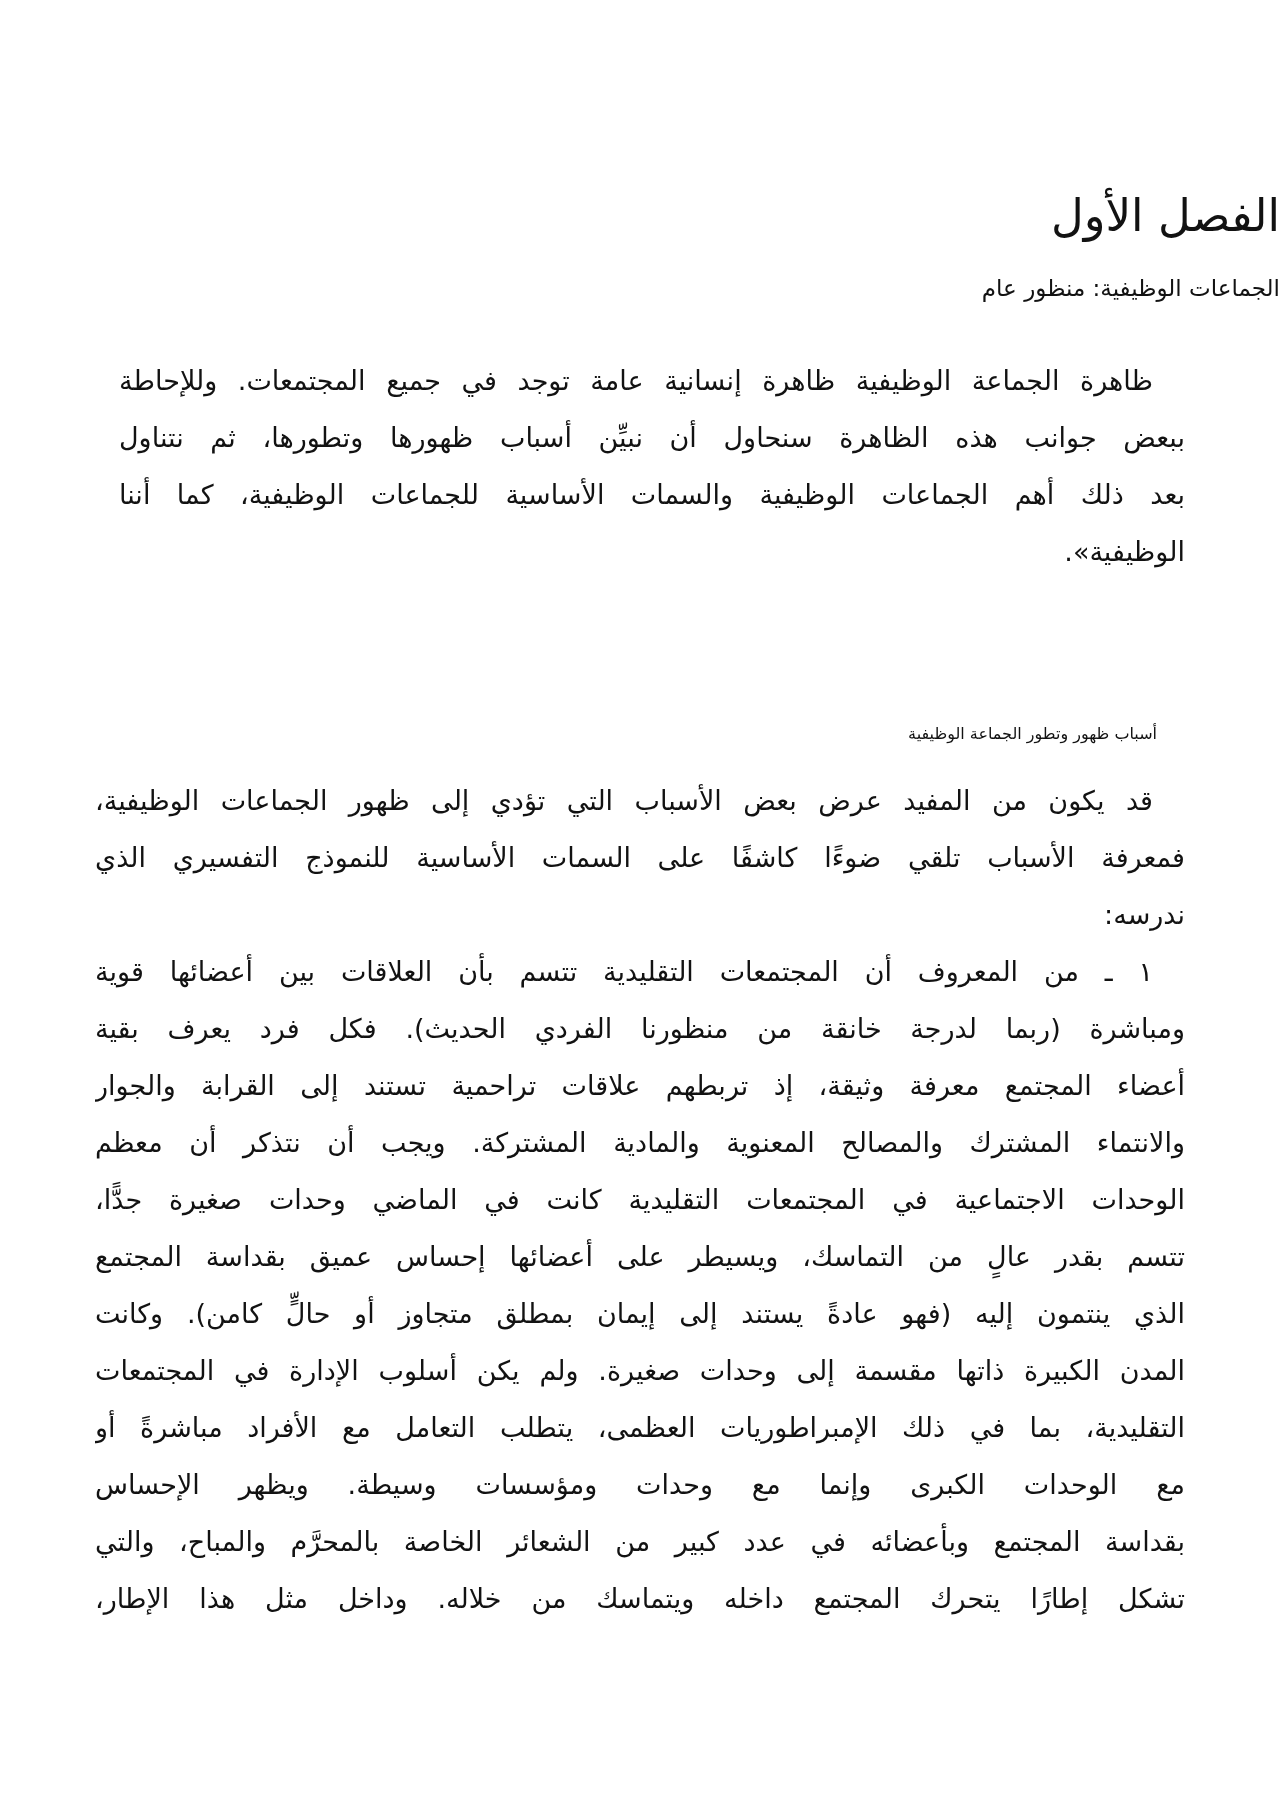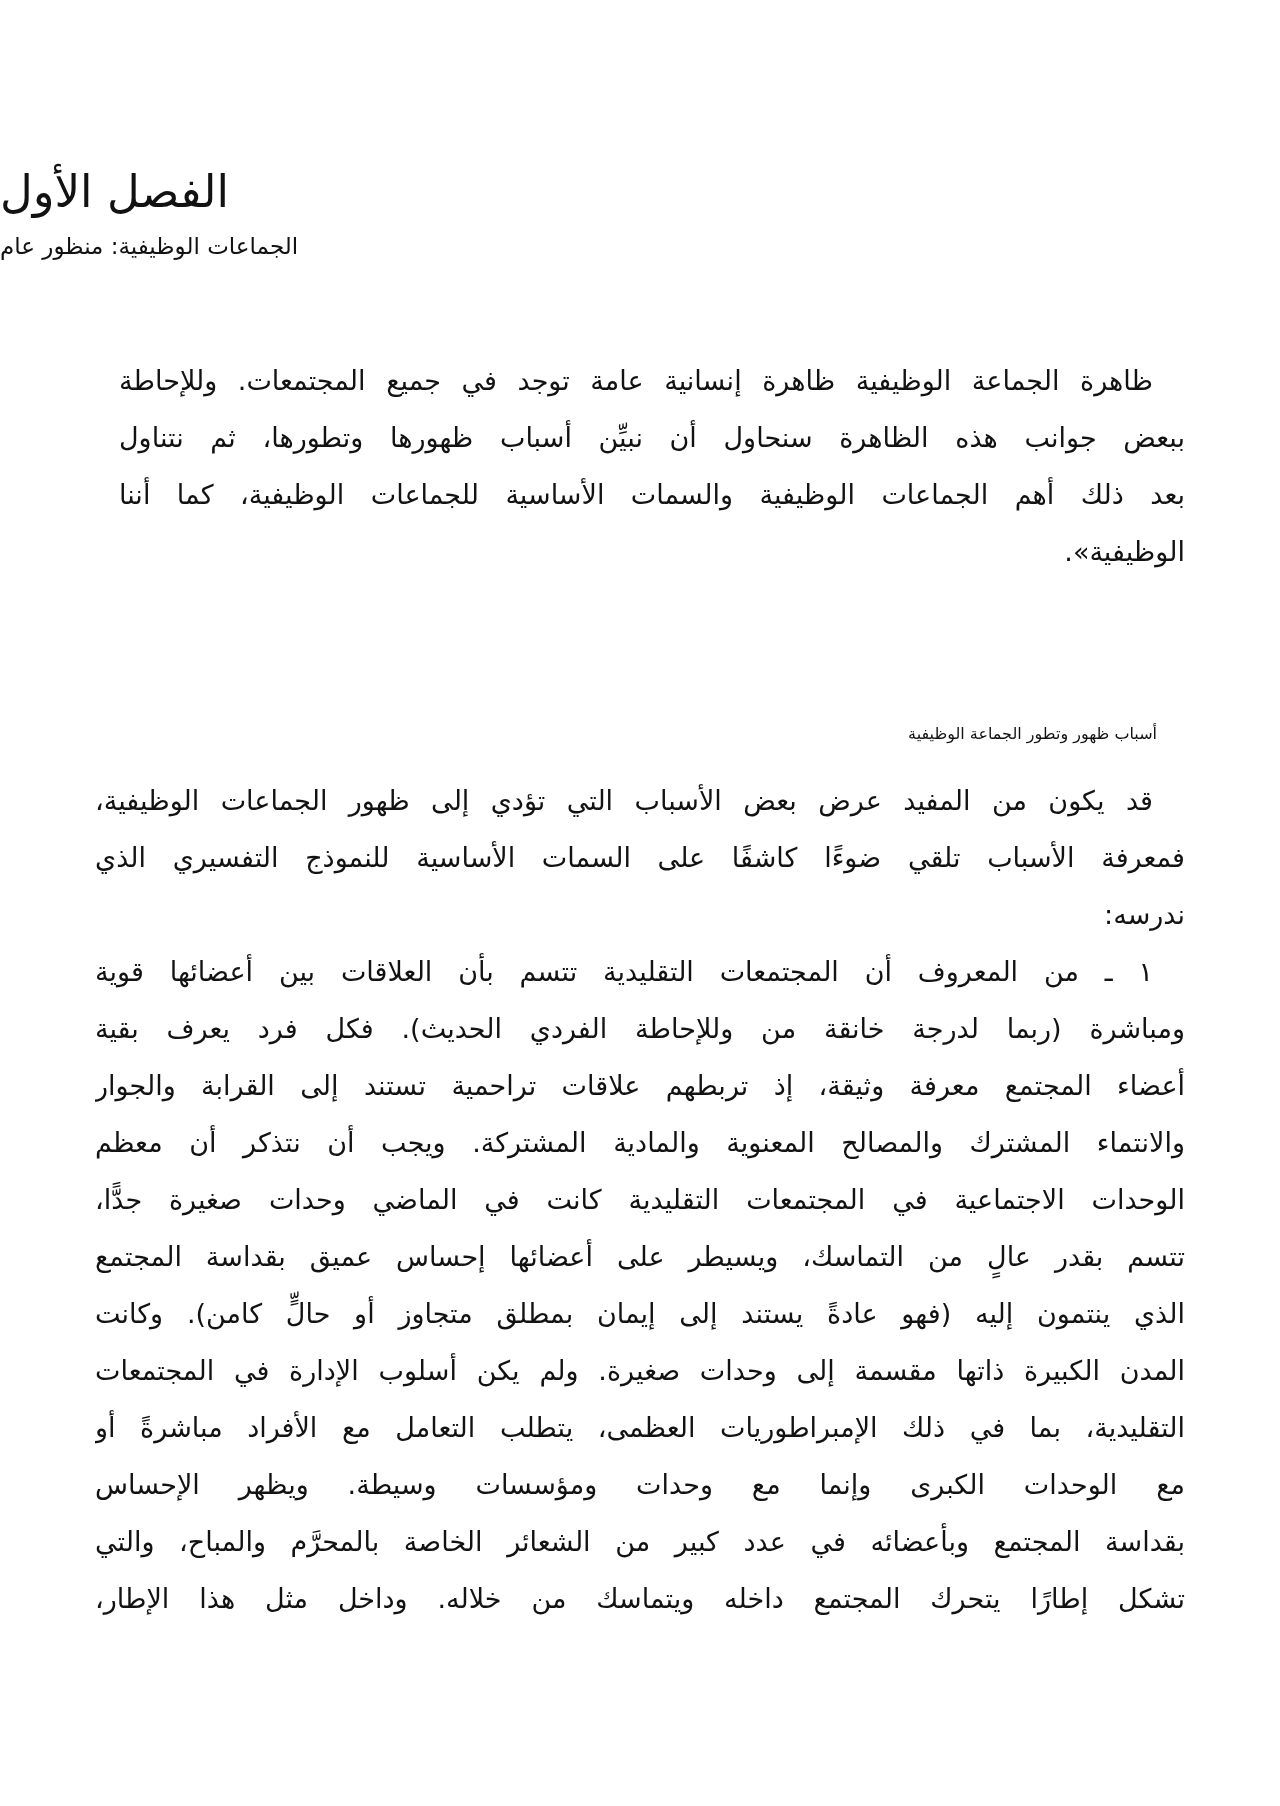--- a/index.html
+++ b/index.html
@@ -13,36 +13,36 @@
     height: 1806px;
     margin: 0 auto;
     background: #ffffff;
     color: #121212;
     font-family: "DejaVu Sans", sans-serif;
     direction: rtl;
     overflow: hidden;
   }
   .title-block {
     position: absolute;
-    top: 160px;
+    top: 184px;
     right: 0;
     left: 0;
-    text-align: left;
+    text-align: right;
   }
   .chapter-title {
     font-size: 45px;
     line-height: 64px;
     font-weight: normal;
     margin: 0;
   }
   .chapter-subtitle {
     font-size: 23px;
     line-height: 36px;
     font-weight: normal;
-    margin: 4px 0 0 0;
+    margin: 22px 0 0 0;
   }
   .body-block {
     position: absolute;
     right: 95px;
     left: 95px;
   }
   .para-1 { top: 352px; margin-left: 24px; }
   .section-heading {
     position: absolute;
     right: 95px;
@@ -95,21 +95,21 @@
   <h3 class="section-heading">أسباب ظهور وتطور الجماعة الوظيفية</h3>
 
   <div class="body-block para-2">
     <div class="line first-line">قد يكون من المفيد عرض بعض الأسباب التي تؤدي إلى ظهور الجماعات الوظيفية،</div>
     <div class="line">فمعرفة الأسباب تلقي ضوءًا كاشفًا على السمات الأساسية للنموذج التفسيري الذي</div>
     <div class="line short-line">ندرسه:</div>
   </div>
 
   <div class="body-block para-3">
     <div class="line first-line">١ ـ من المعروف أن المجتمعات التقليدية تتسم بأن العلاقات بين أعضائها قوية</div>
-    <div class="line">ومباشرة (ربما لدرجة خانقة من وللإحاطة الفردي الحديث). فكل فرد يعرف بقية</div>
+    <div class="line">ومباشرة (ربما لدرجة خانقة من منظورنا الفردي الحديث). فكل فرد يعرف بقية</div>
     <div class="line">أعضاء المجتمع معرفة وثيقة، إذ تربطهم علاقات تراحمية تستند إلى القرابة والجوار</div>
     <div class="line">والانتماء المشترك والمصالح المعنوية والمادية المشتركة. ويجب أن نتذكر أن معظم</div>
     <div class="line">الوحدات الاجتماعية في المجتمعات التقليدية كانت في الماضي وحدات صغيرة جدًّا،</div>
     <div class="line">تتسم بقدر عالٍ من التماسك، ويسيطر على أعضائها إحساس عميق بقداسة المجتمع</div>
     <div class="line">الذي ينتمون إليه (فهو عادةً يستند إلى إيمان بمطلق متجاوز أو حالٍّ كامن). وكانت</div>
     <div class="line">المدن الكبيرة ذاتها مقسمة إلى وحدات صغيرة. ولم يكن أسلوب الإدارة في المجتمعات</div>
     <div class="line">التقليدية، بما في ذلك الإمبراطوريات العظمى، يتطلب التعامل مع الأفراد مباشرةً أو</div>
     <div class="line">مع الوحدات الكبرى وإنما مع وحدات ومؤسسات وسيطة. ويظهر الإحساس</div>
     <div class="line">بقداسة المجتمع وبأعضائه في عدد كبير من الشعائر الخاصة بالمحرَّم والمباح، والتي</div>
     <div class="line">تشكل إطارًا يتحرك المجتمع داخله ويتماسك من خلاله. وداخل مثل هذا الإطار،</div>

